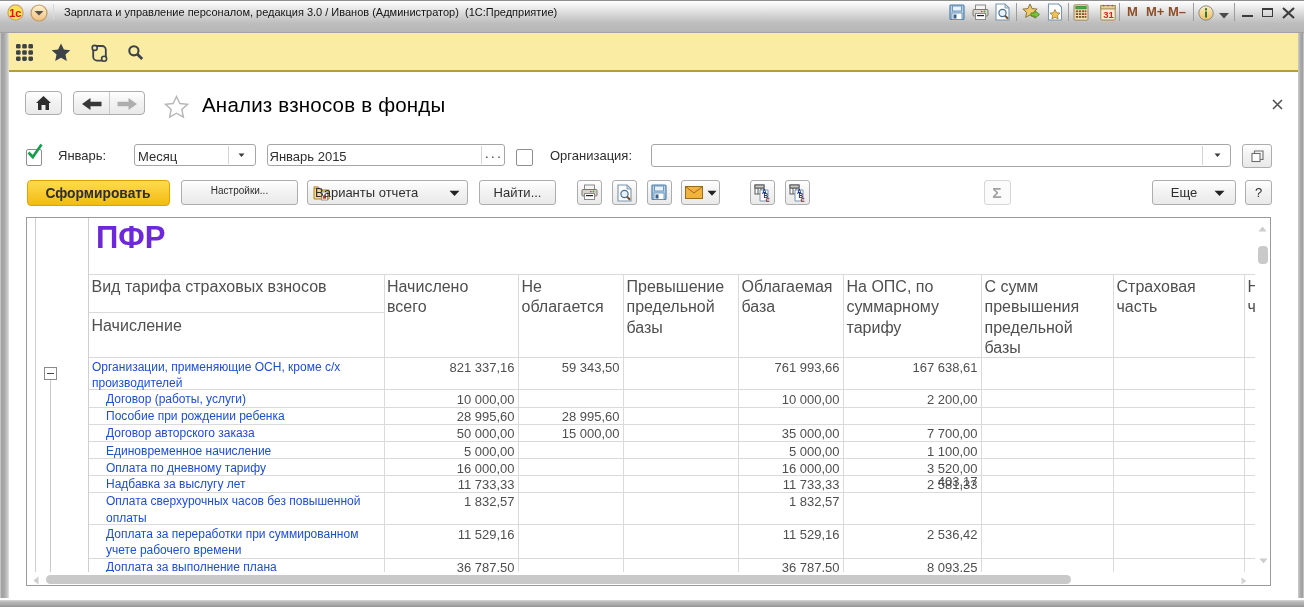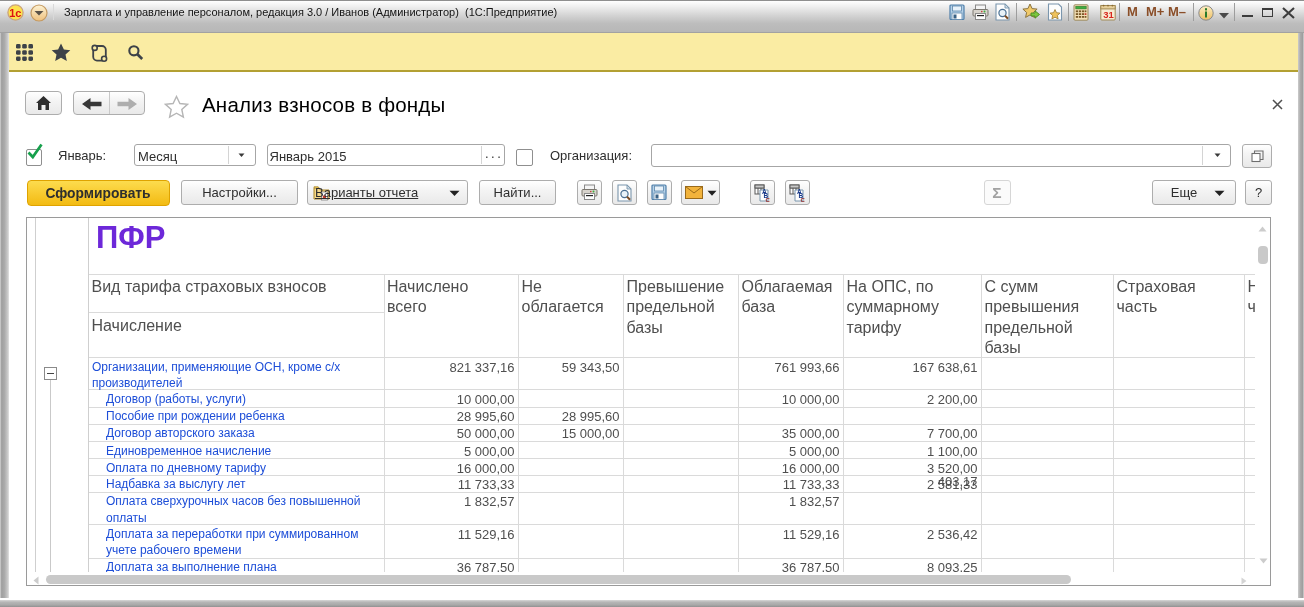--- a/index.html
+++ b/index.html
@@ -189,29 +189,29 @@
     </svg>
 <div class="btn" style="left:1242px;top:143.5px;width:30px;height:24px;"></div>
 <svg class="abs" style="left:1251px;top:150px;" width="13" height="13" viewBox="0 0 13 13">
 <rect x="1" y="3.5" width="8" height="8" fill="#fff" stroke="#6e6e6e" stroke-width="1.1"></rect>
 <path d="M3.5 3.5 V1 H12 V9.5 H9" fill="none" stroke="#6e6e6e" stroke-width="1.1"></path>
     </svg>
 <div class="abs" style="left:27px;top:180px;width:143px;height:25.5px;border:1px solid #dfa300;border-radius:4px;
  background:linear-gradient(#fcdc4e,#f8c92d 55%,#f2bb13);box-sizing:border-box;"></div>
 <div class="txt" style="left:98px;top:186px;transform:translateX(-50%);font-size:13.8px;font-weight:bold;color:#2e2e2e;">Сформировать</div>
 <div class="btn" style="left:181px;top:180px;width:117px;height:25px;"></div>
-<div class="txt" style="left:239.5px;top:184.5px;transform:translateX(-50%);font-size:13px;color:#2e2e2e;">Настройки...</div>
+<div class="txt" style="left:239.5px;top:184.5px;transform:translateX(-50%);font-size:10px;color:#2e2e2e;">Настройки...</div>
 <div class="btn" style="left:307px;top:180px;width:161px;height:25px;"></div>
 <svg class="abs" style="left:313px;top:185px;" width="17" height="16" viewBox="0 0 17 16">
 <path d="M1 3 h5 l1.5 2 H16 v9 H1 z" fill="#f5d98a" stroke="#a8862a" stroke-width="1"></path>
 <path d="M1 3 v-1.2 h4.2 l1 1.2" fill="#e8c05a" stroke="#a8862a" stroke-width="0.8"></path>
 <rect x="8.5" y="7" width="6" height="8" fill="#fdfdfd" stroke="#8a8a8a" stroke-width="0.9"></rect>
 <rect x="9.8" y="10.5" width="3.2" height="3.2" fill="#c23b2e"></rect>
     </svg>
-<div class="txt" style="left:315px;top:184.5px;font-size:13px;color:#2e2e2e;text-decoration:underline;">Варианты отчета</div>
+<div class="txt" style="left:315px;top:184.5px;font-size:13px;color:#2e2e2e;">Варианты отчета</div>
 <svg class="abs" style="left:449px;top:190px;" width="11" height="7" viewBox="0 0 11 7">
       <path d="M0.5 0.8 h10 l-5 5.2 z" fill="#222"></path>
     </svg>
 <div class="btn" style="left:479px;top:180px;width:77px;height:25px;"></div>
 <div class="txt" style="left:517.5px;top:184.5px;transform:translateX(-50%);font-size:13px;color:#2e2e2e;">Найти...</div>
 <div class="btn" style="left:577px;top:180px;width:25px;height:25px;"></div>
 <svg class="abs" style="left:581px;top:184px;" width="17" height="17" viewBox="0 0 17 17">
 <rect x="3.5" y="1" width="10" height="4.5" fill="#f5f5f5" stroke="#8a8a8a"></rect>
 <rect x="1" y="5.5" width="15" height="6.5" rx="1" fill="#d7d3cc" stroke="#7c7870"></rect>
 <circle cx="12.5" cy="7.6" r="1" fill="#3fae3f"></circle>

